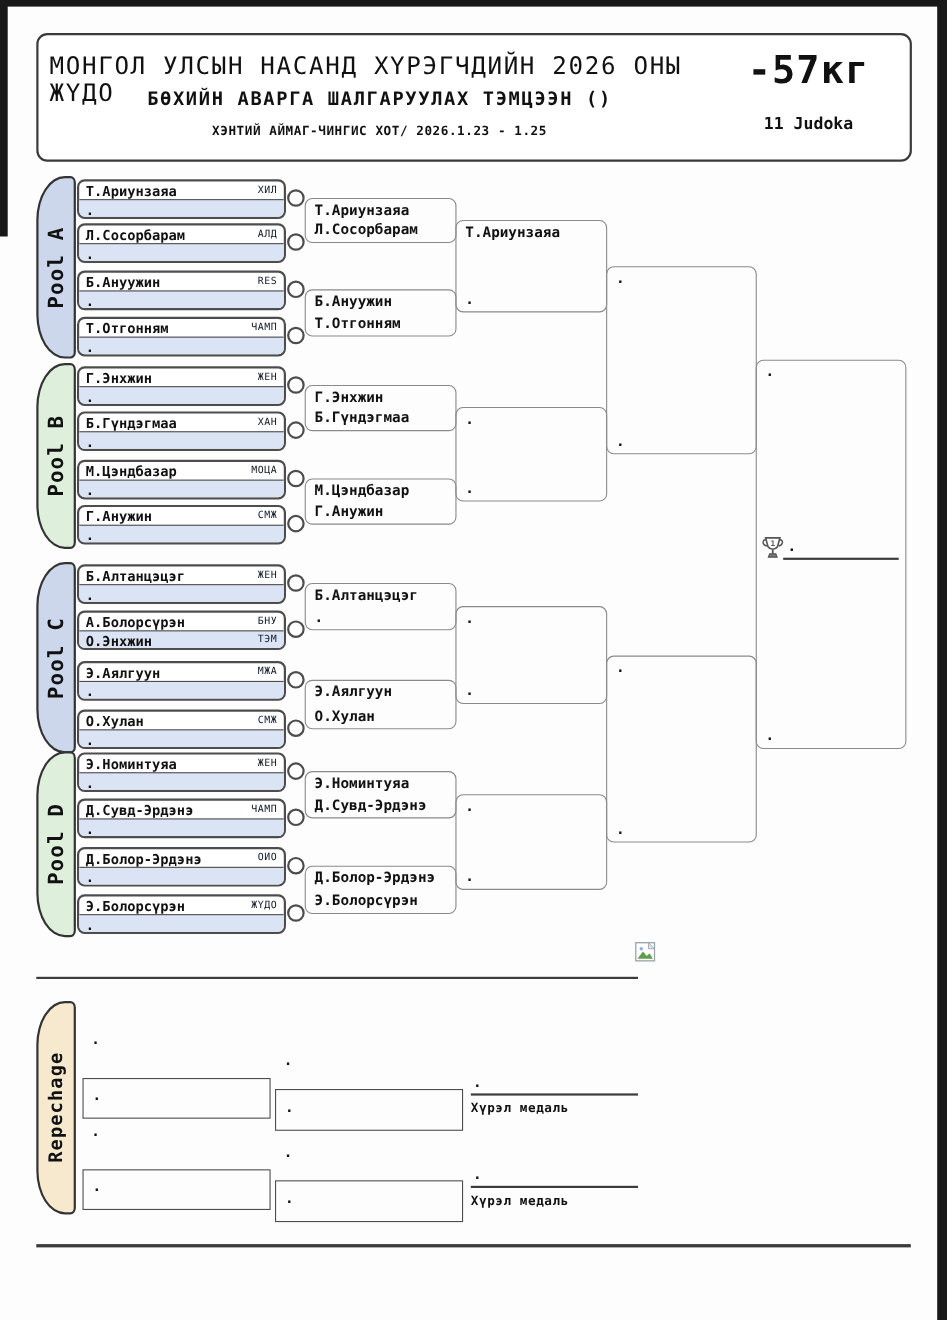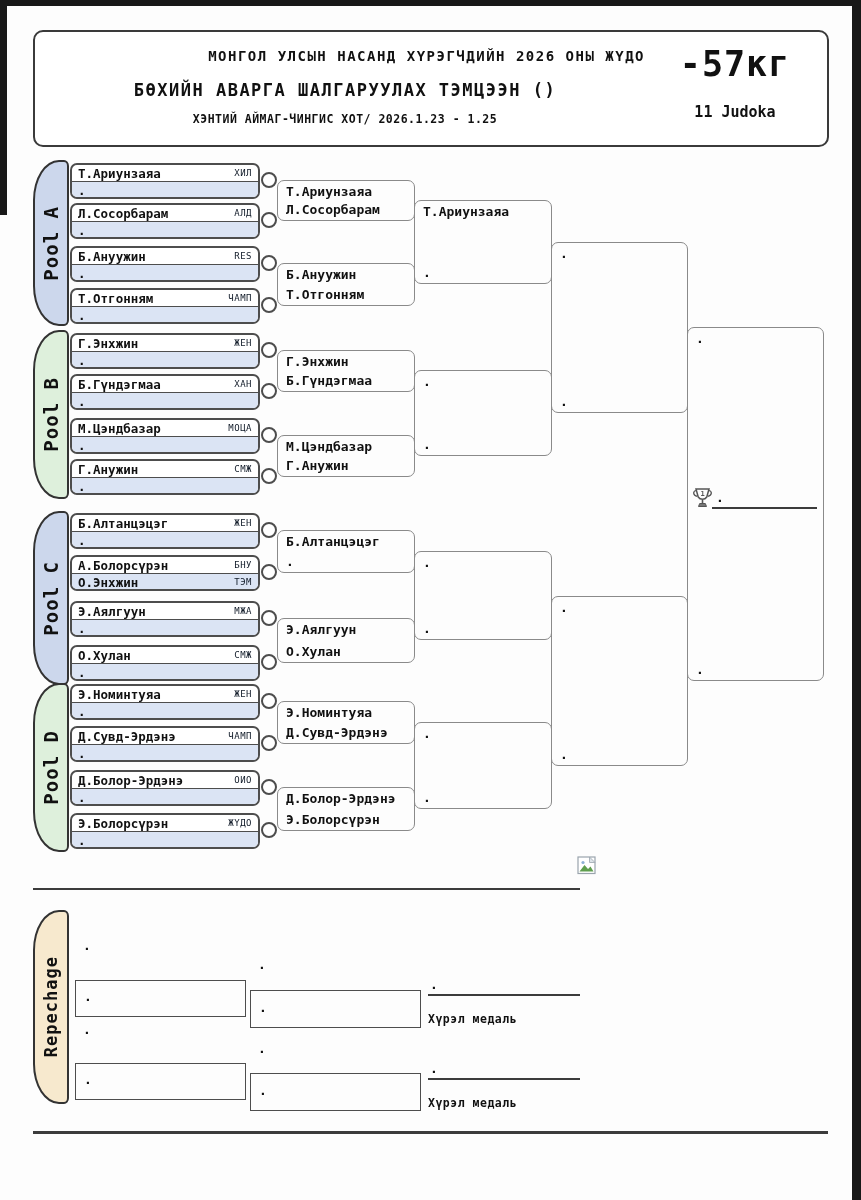--- a/index.html
+++ b/index.html
@@ -10,21 +10,21 @@
     color:#111;
   }
   .abs{position:absolute;}
   
   .edge{background:#181818;position:absolute;}
   
   .header-box{
     left:33px;top:30px;width:792px;height:113px;
     border:2.5px solid #3a3a3a;border-radius:10px;background:#fff;
   }
-  .title1{left:45px;top:48px;width:600px;text-align:right;font-size:14px;font-weight:700;letter-spacing:1.5px;}
+  .title1{left:45px;top:48px;width:600px;text-align:left;font-size:22px;font-weight:400;letter-spacing:1.5px;}
   .title2{left:45px;top:80px;width:600px;text-align:center;font-size:17px;font-weight:700;letter-spacing:1.5px;}
   .subtitle{left:45px;top:112px;width:600px;text-align:center;font-size:11.5px;font-weight:600;letter-spacing:.5px;}
   .weight{left:645px;top:44px;width:180px;text-align:center;font-size:35px;font-weight:700;letter-spacing:1px;}
   .judoka{left:645px;top:103px;width:180px;text-align:center;font-size:15px;font-weight:700;}
   
   .pool-tab{
     left:33px;width:32px;border:2px solid #333;
     border-radius:26px 5px 5px 26px / 40px 6px 6px 40px;
     display:flex;align-items:center;justify-content:center;
   }
@@ -45,21 +45,21 @@
   .circ{width:16px;height:16px;border:2px solid #4d4d4d;border-radius:50%;background:#fff;left:261px;box-sizing:border-box;}
   
   .mbox{border:1.5px solid #8a8a8a;border-radius:7px;box-sizing:border-box;background:transparent;}
   .p{position:absolute;font-size:13px;font-weight:600;white-space:nowrap;}
   .p1{top:3px;left:8px;}
   .p2{bottom:3px;left:8px;}
   
   .rbox{border:1.5px solid #4d4d4d;box-sizing:border-box;background:transparent;}
   .dot{font-size:13px;font-weight:700;}
   .hline{background:#3c3c3c;height:2px;}
-  .medal{font-size:11.5px;font-weight:700;letter-spacing:.5px;margin-top:12px;}
+  .medal{font-size:11.5px;font-weight:700;letter-spacing:.5px;}
 </style>
 </head>
 <body>
 
 <div class="edge" style="left:0;top:0;width:861px;height:6px;"></div>
 <div class="edge" style="left:852px;top:0;width:9px;height:1200px;"></div>
 <div class="edge" style="left:0;top:0;width:7px;height:215px;"></div>
 
 <div class="abs header-box"></div>
 <div class="abs title1">МОНГОЛ УЛСЫН НАСАНД ХҮРЭГЧДИЙН 2026 ОНЫ ЖҮДО</div>

